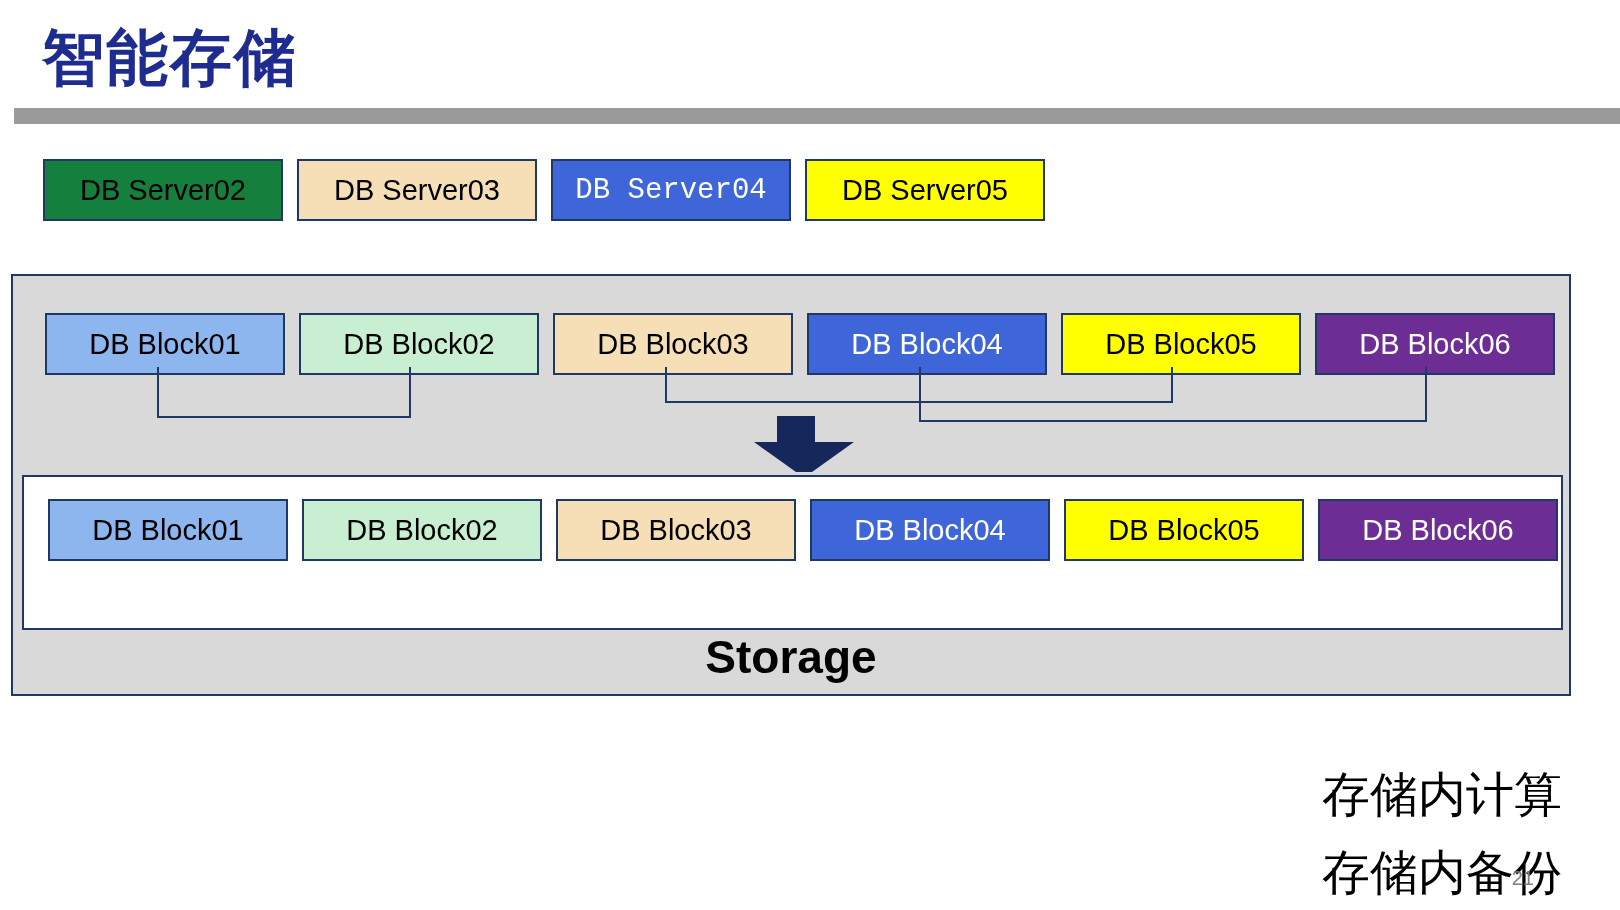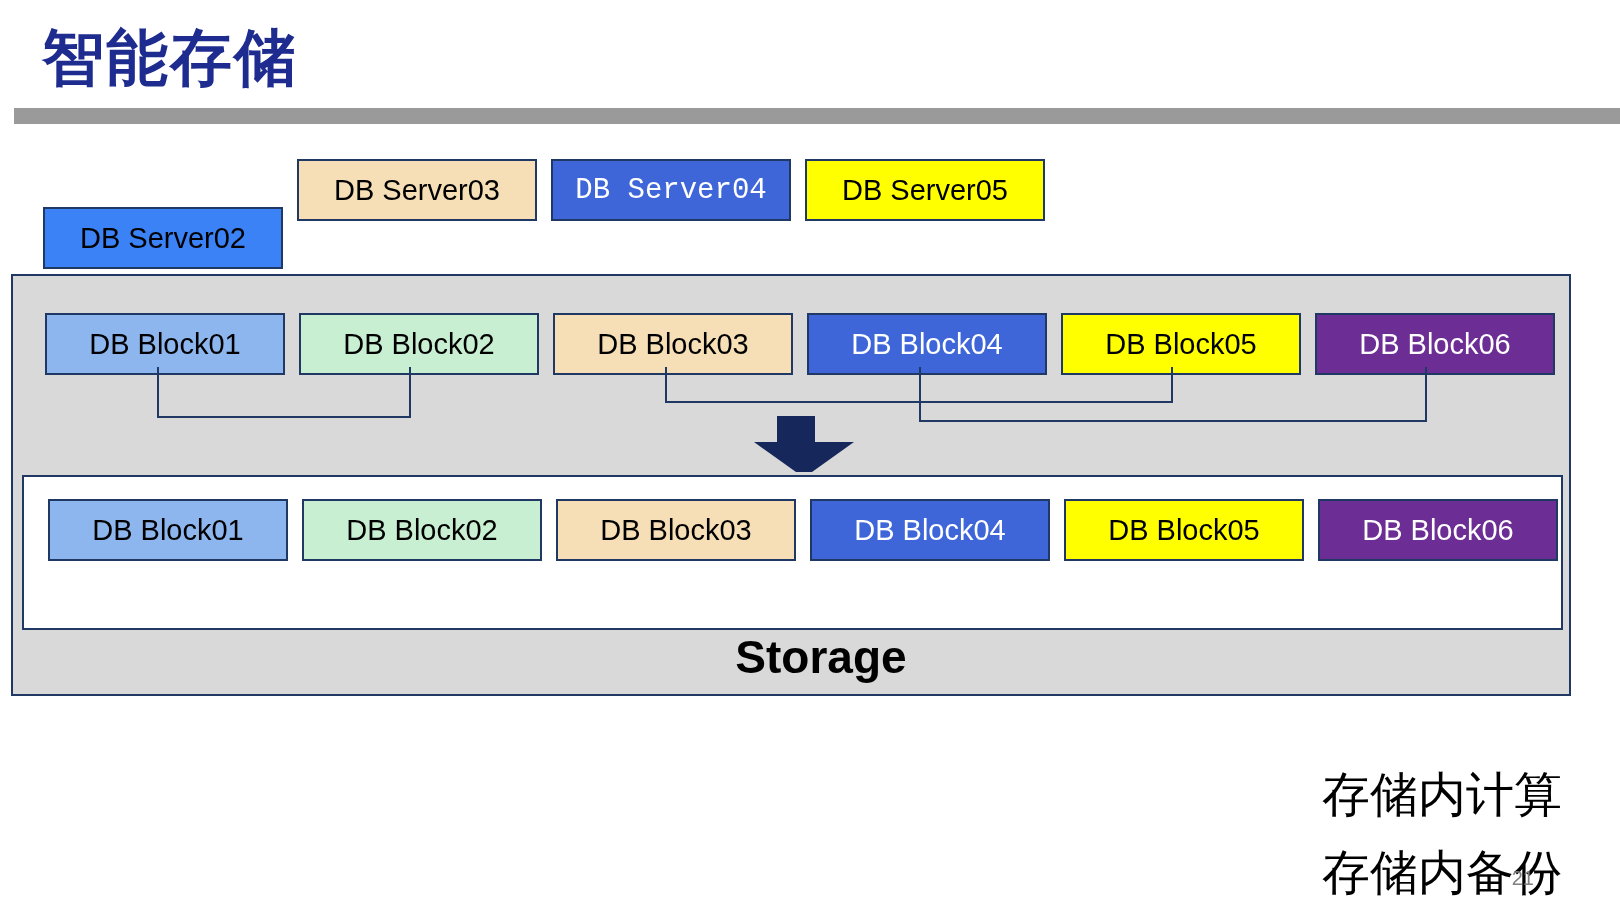--- a/index.html
+++ b/index.html
@@ -95,21 +95,20 @@
   }
 
   .storage-label {
     position: absolute;
     left: 0; bottom: 2px;
     width: 100%;
     text-align: center;
     font-size: 46px;
     font-weight: bold;
     color: #000000;
-    margin-left: 30px;
   }
 
   .captions {
     position: absolute;
     left: 0; top: 740px;
     width: 1570px;
     text-align: right;
     font-size: 48px;
     color: #000000;
     line-height: 62px;
@@ -124,21 +123,21 @@
 </style>
 </head>
 <body>
 
 <div class="slide">
 
   <h1 class="title">智能存储</h1>
   <div class="rule"></div>
 
   <div class="row" style="top:143px">
-    <div class="box" style="background-color: #3b82f6; color: rgb(0, 0, 0); margin-top: 48px;">DB Server02</div>
+    <div class="box" style="background-color: #15803d; color: rgb(0, 0, 0);">DB Server02</div>
     <div class="box" style="background-color: rgb(246, 223, 182); color: rgb(0, 0, 0);">DB Server03</div>
     <div class="box" style="background-color: rgb(62, 102, 217); color: rgb(255, 255, 255); font-family: Liberation Mono, monospace;">DB Server04</div>
     <div class="box" style="background-color: rgb(255, 255, 0); color: rgb(0, 0, 0); text-align: right;">DB Server05</div>
   </div>
 
   <div class="storage">
 
     <div class="row blocks-top">
       <div class="box" style="background-color: rgb(141, 182, 238); color: rgb(0, 0, 0);">DB Block01</div>
       <div class="box" style="background-color: rgb(200, 239, 210); color: rgb(0, 0, 0);">DB Block02</div>

